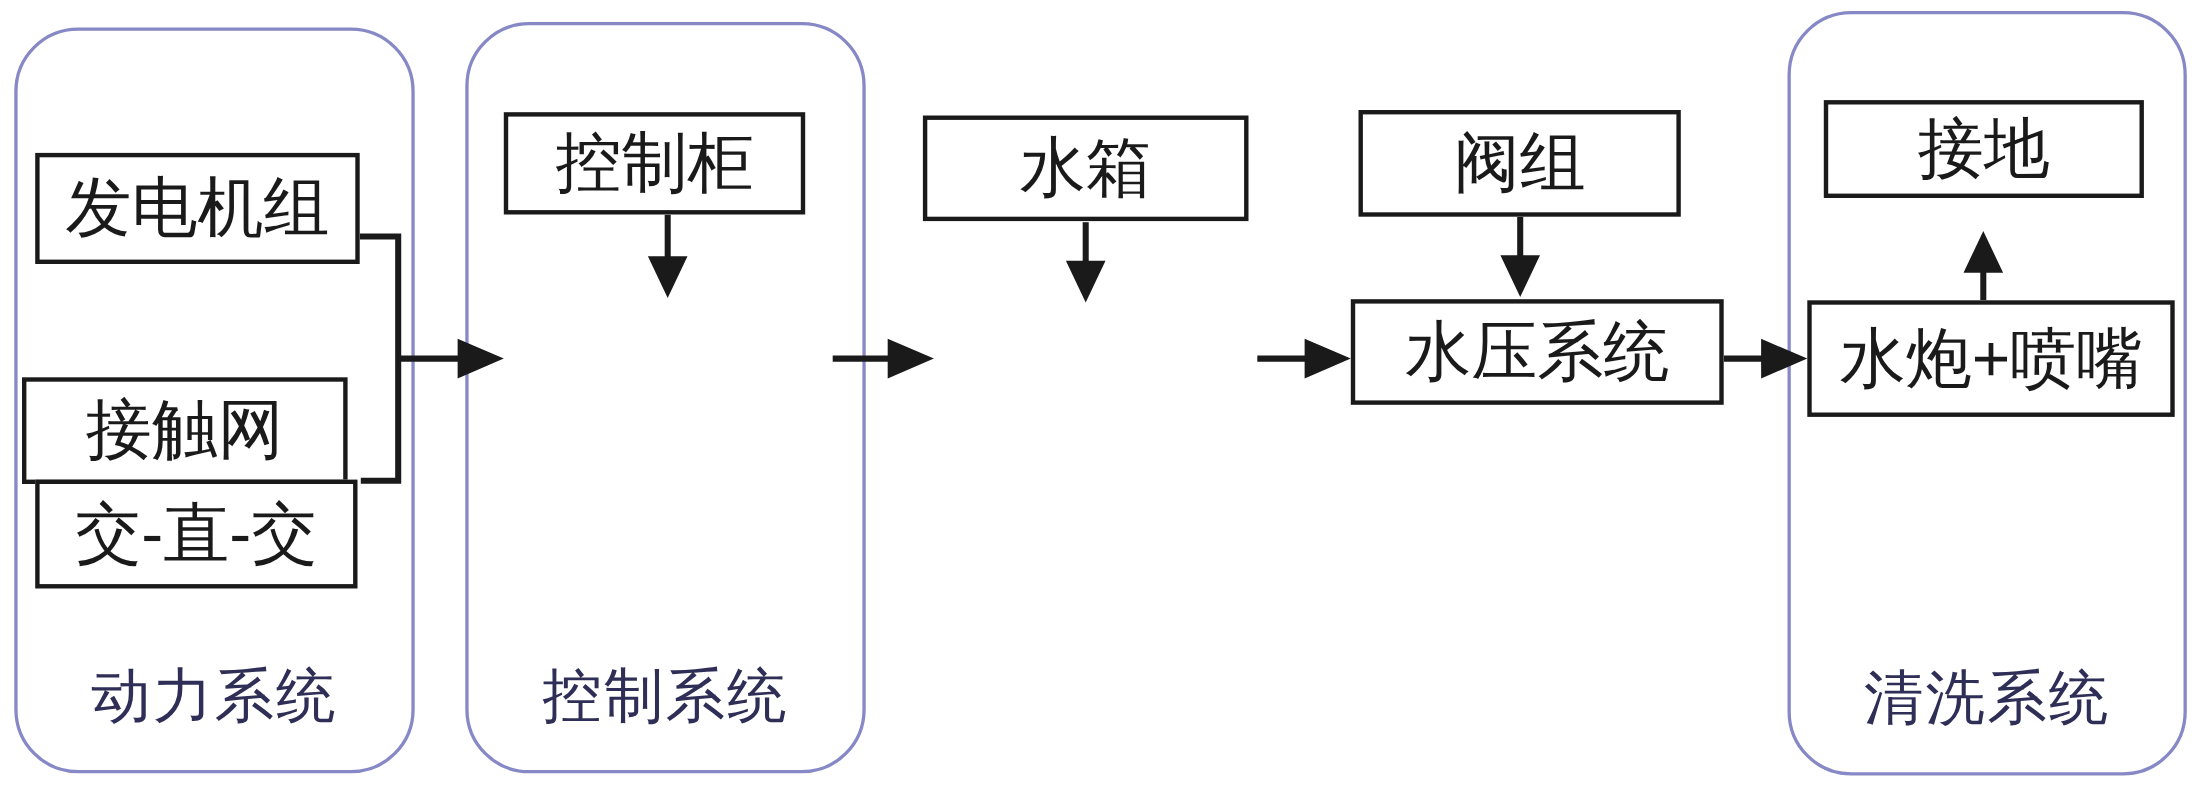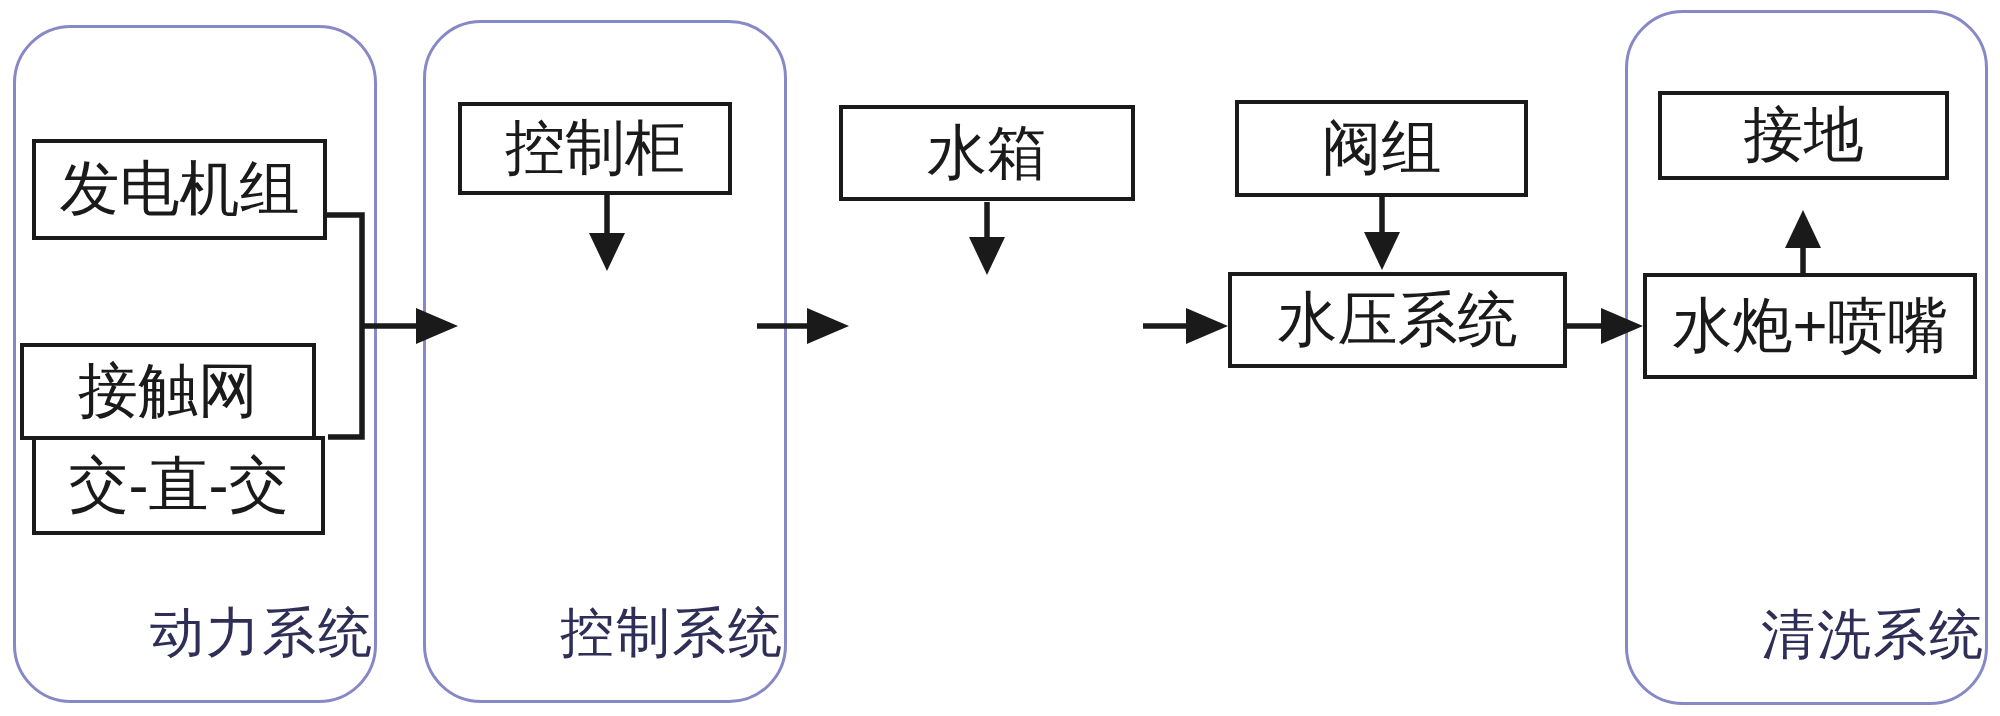--- a/index.html
+++ b/index.html
@@ -24,21 +24,21 @@
     background:transparent;
     box-sizing:border-box;
   }
   .c-power  {left:13px;  top:25px; width:364px; height:678px;}
   .c-control{left:423px; top:20px; width:364px; height:683px;}
   .c-water  {left:810px; top:18px; width:779px; height:685px;}
   .c-clean  {left:1625px;top:10px; width:363px; height:695px;}
   .sys-label{
     position:absolute;
     left:0;right:0;bottom:30px;
-    text-align:right;
+    text-align:center;
     font-size:54px;
     font-weight:500;
     letter-spacing:2px;
     color:var(--label-text);
   }
   .node{
     position:absolute;
     display:flex;align-items:center;justify-content:center;
     border:4px solid var(--box-border);
     background:#fff;

